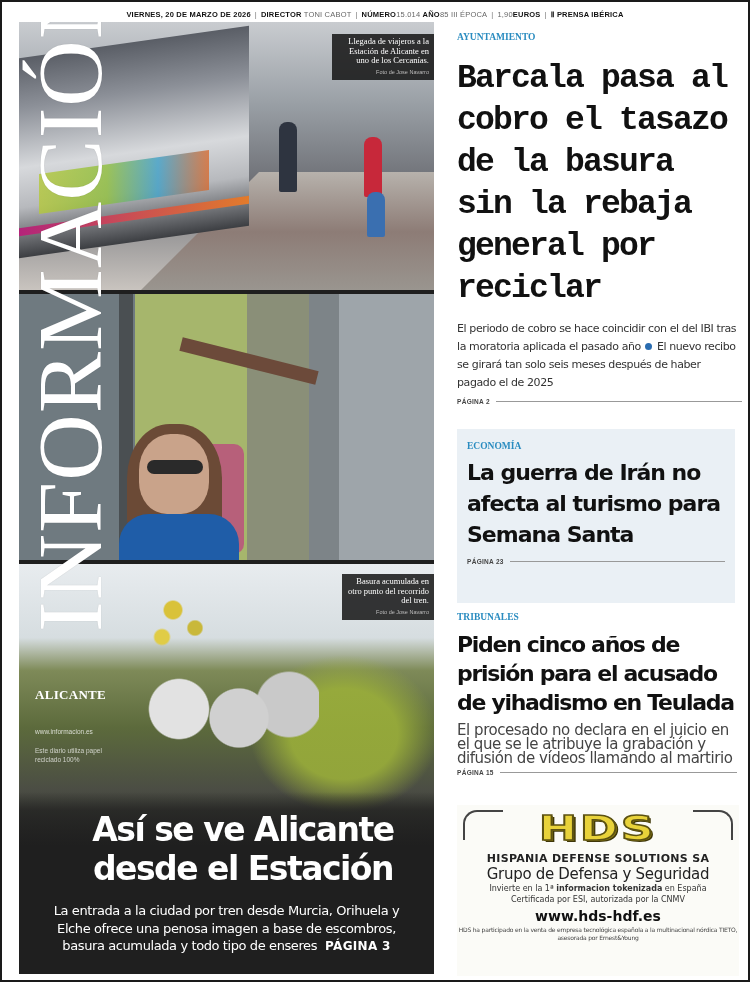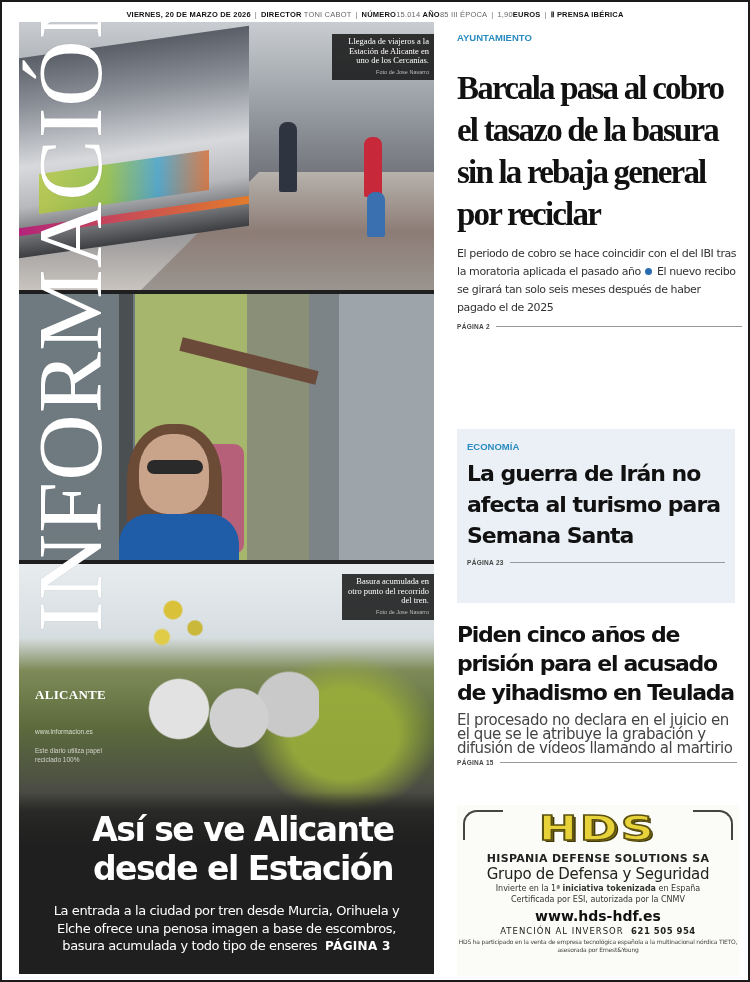--- a/index.html
+++ b/index.html
@@ -50,23 +50,23 @@
   .cap-1 { right: 0; top: 12px; width: 102px; }
   .cap-3 { right: 0; top: 552px; width: 92px; }
 
   .lead-block { position: absolute; left: 0; top: 770px; width: 415px; height: 182px; background: linear-gradient(180deg, rgba(31,31,31,0) 0%, rgba(31,31,31,0.7) 10%, #1f1f1f 30%); padding-top: 18px; text-align: center; color: #fff; }
   .lead-headline { font-family: "DejaVu Sans", sans-serif; font-weight: 700; font-size: 33px; line-height: 39px; letter-spacing: -1.5px; margin-left: 33px; }
   .lead-deck { font-family: "DejaVu Sans", sans-serif; font-size: 13px; line-height: 17.5px; letter-spacing: -0.4px; margin-top: 14px; padding: 0 18px; }
   .lead-deck .page { font-size: 12px; font-weight: 700; letter-spacing: 0.3px; margin-left: 8px; }
 
   
   .right { position: absolute; left: 445px; top: 20px; width: 290px; }
-  .section-label { font-family: Liberation Sans, sans-serif; font-size: 9.5px; font-weight: 700; color: #2a8cc0; letter-spacing: 0; }
+  .section-label { font-family: Liberation Serif, serif; font-size: 9.5px; font-weight: 700; color: #2a8cc0; letter-spacing: 0; }
   .story-1 { position: absolute; left: 10px; top: 10px; width: 285px; }
-  .h1 { font-family: Liberation Serif, serif; font-weight: 700; font-size: 33px; line-height: 42px; letter-spacing: -1.8px; color: #111; margin-top: 24px; }
+  .h1 { font-family: Liberation Mono, monospace; font-weight: 700; font-size: 33px; line-height: 42px; letter-spacing: -1.8px; color: #111; margin-top: 16px; }
   .body-1 { font-family: "DejaVu Sans", sans-serif; font-size: 11px; line-height: 18px; letter-spacing: -0.4px; color: #333; margin-top: 10px; }
   .bullet { display: inline-block; width: 7px; height: 7px; border-radius: 50%; background: #2a6cb0; margin: 0 5px 1px 4px; vertical-align: middle; }
   .page-ref { display: flex; align-items: center; margin-top: 6px; }
   .page-ref span { font-size: 6.5px; font-weight: 700; color: #444; letter-spacing: 0.3px; white-space: nowrap; }
   .page-ref i { flex: 1; height: 1px; background: #999; margin-left: 6px; }
 
   .story-2 { position: absolute; left: 10px; top: 407px; width: 278px; height: 174px; background: #eaf0f5; padding: 12px 10px 0 10px; }
   .h2 { font-family: "DejaVu Sans", sans-serif; font-weight: 700; font-size: 22px; line-height: 31px; letter-spacing: -1px; color: #111; margin-top: 6px; }
 
   .story-3 { position: absolute; left: 10px; top: 590px; width: 280px; }
@@ -166,39 +166,37 @@
     <div class="story-2">
       <div class="section-label">ECONOMÍA</div>
       <div class="h2">La guerra de Irán no afecta al turismo para Semana Santa</div>
       <div class="page-ref" style="margin-top:8px">
         <span>PÁGINA 23</span>
           <i></i>
       </div>
     </div>
 
     <div class="story-3">
+      <div class="section-label">TRIBUNALES</div>
       <div class="h3">Piden cinco años de prisión para el acusado de yihadismo en Teulada</div>
       <div class="body-3">El procesado no declara en el juicio en el que se le atribuye la grabación y difusión de vídeos llamando al martirio</div>
       <div class="page-ref" style="margin-top:4px">
         <span>PÁGINA 15</span>
           <i></i>
       </div>
     </div>
   </div>
 
   <div class="ad">
     <div class="corner l"></div>
     <div class="corner r"></div>
     <div class="ad-logo">HDS</div>
     <div class="ad-company">HISPANIA DEFENSE SOLUTIONS SA</div>
     <div class="ad-group">Grupo de Defensa y Seguridad</div>
     <div class="ad-line">
-      <span>Invierte en la 1ª</span> <b>iniciativa tokenizada</b> <span>en España</span>
+      <span>Invierte en la 1ª</span> <b>informacion tokenizada</b> <span>en España</span>
     </div>
     <div class="ad-line">Certificada por ESI, autorizada por la CNMV</div>
     <div class="ad-url">www.hds-hdf.es</div>
-    <div class="ad-contact">
-      <span>ATENCIÓN AL INVERSOR</span>&nbsp; <b>621 505 954</b>
-    </div>
     <div class="ad-fine">HDS ha participado en la venta de empresa tecnológica española a la multinacional nórdica TIETO, asesorada por Ernest&amp;Young</div>
   </div>
 
 </div>
 
 </body></html>

